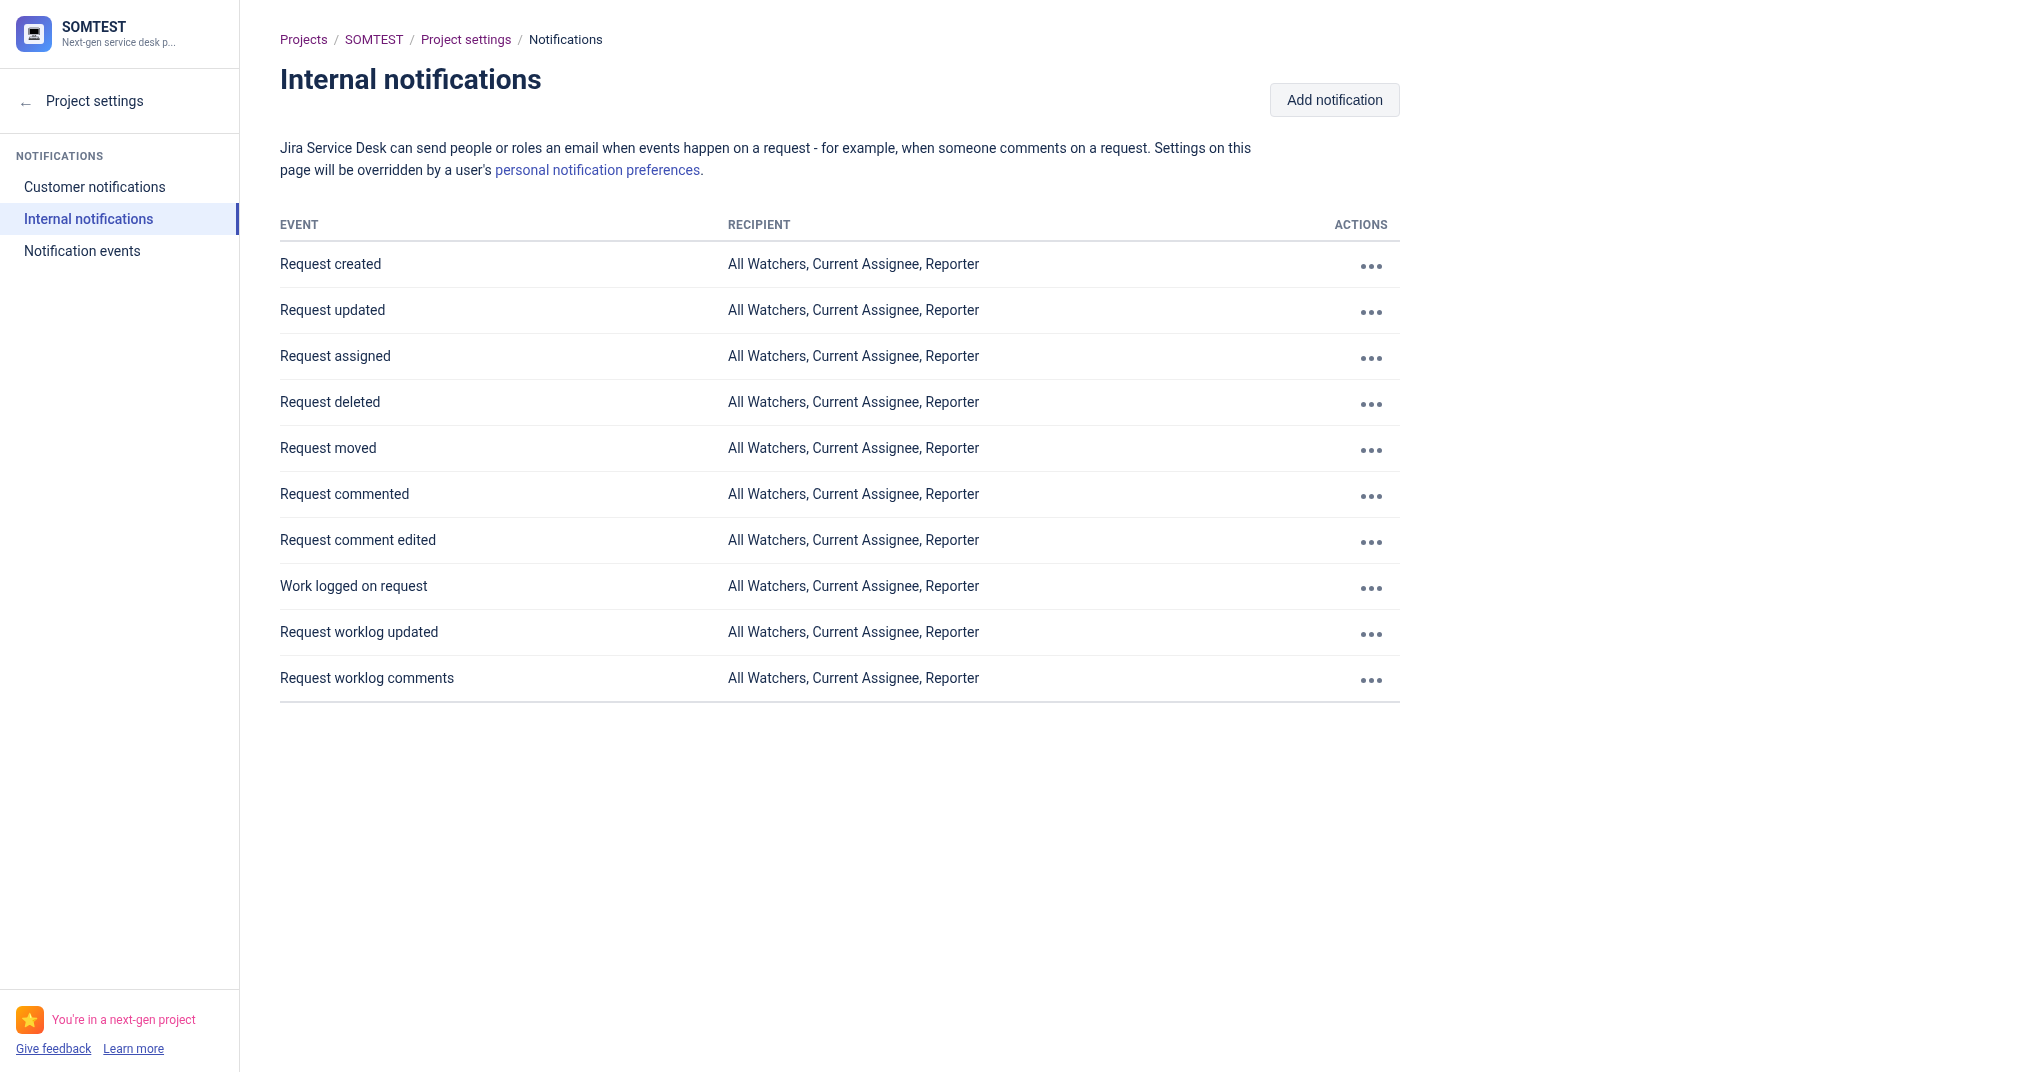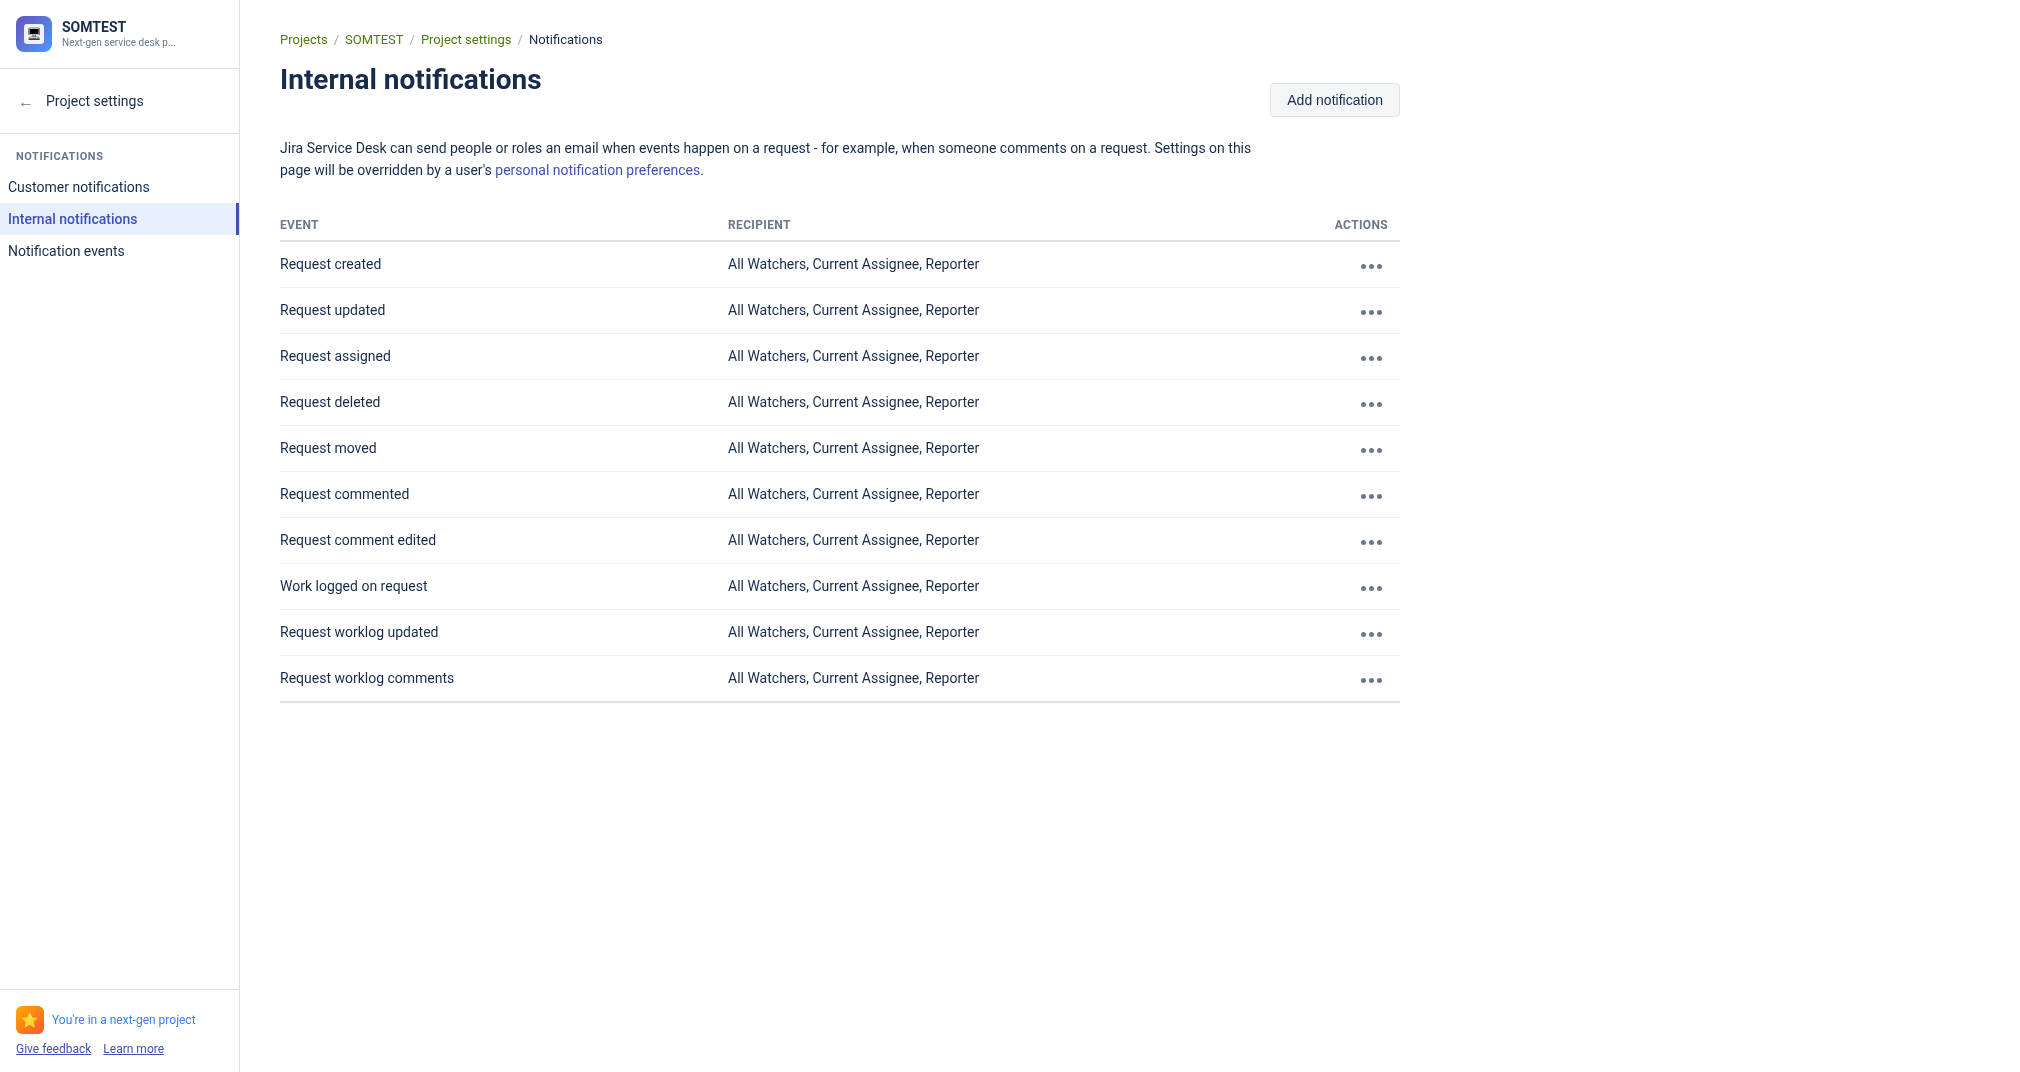--- a/index.html
+++ b/index.html
@@ -91,21 +91,21 @@
     .sidebar-section-title {
       padding: 16px 16px 8px;
       font-size: 11px;
       font-weight: 700;
       color: #6b778c;
       text-transform: uppercase;
       letter-spacing: 0.05em;
     }
 
     .sidebar-menu-item {
-      padding: 8px 8px;
+      padding: 8px 24px;
       font-size: 14px;
       color: #172b4d;
       cursor: pointer;
       border-radius: 0;
     }
 
     .sidebar-menu-item.active {
       background: #e8f0fe;
       color: #3f51b5;
       font-weight: 500;
@@ -113,21 +113,21 @@
     }
 
     .sidebar-footer {
       margin-top: auto;
       padding: 16px;
       border-top: 1px solid #e0e0e0;
     }
 
     .sidebar-footer-text {
       font-size: 12px;
-      color: #3b82f6;
+      color: #ec4899;
       margin-bottom: 0;
     }
 
     .sidebar-footer-links {
       display: flex;
       gap: 12px;
     }
 
     .sidebar-footer-link {
       font-size: 12px;
@@ -164,21 +164,21 @@
     
     .breadcrumb {
       display: flex;
       align-items: center;
       font-size: 13px;
       color: #6b778c;
       margin-bottom: 16px;
     }
 
     .breadcrumb-item {
-      color: #4d7c0f;
+      color: #701a75;
       cursor: pointer;
     }
 
     .breadcrumb-sep {
       margin: 0 6px;
       color: #aaa;
     }
 
     .breadcrumb-current {
       color: #172b4d;

